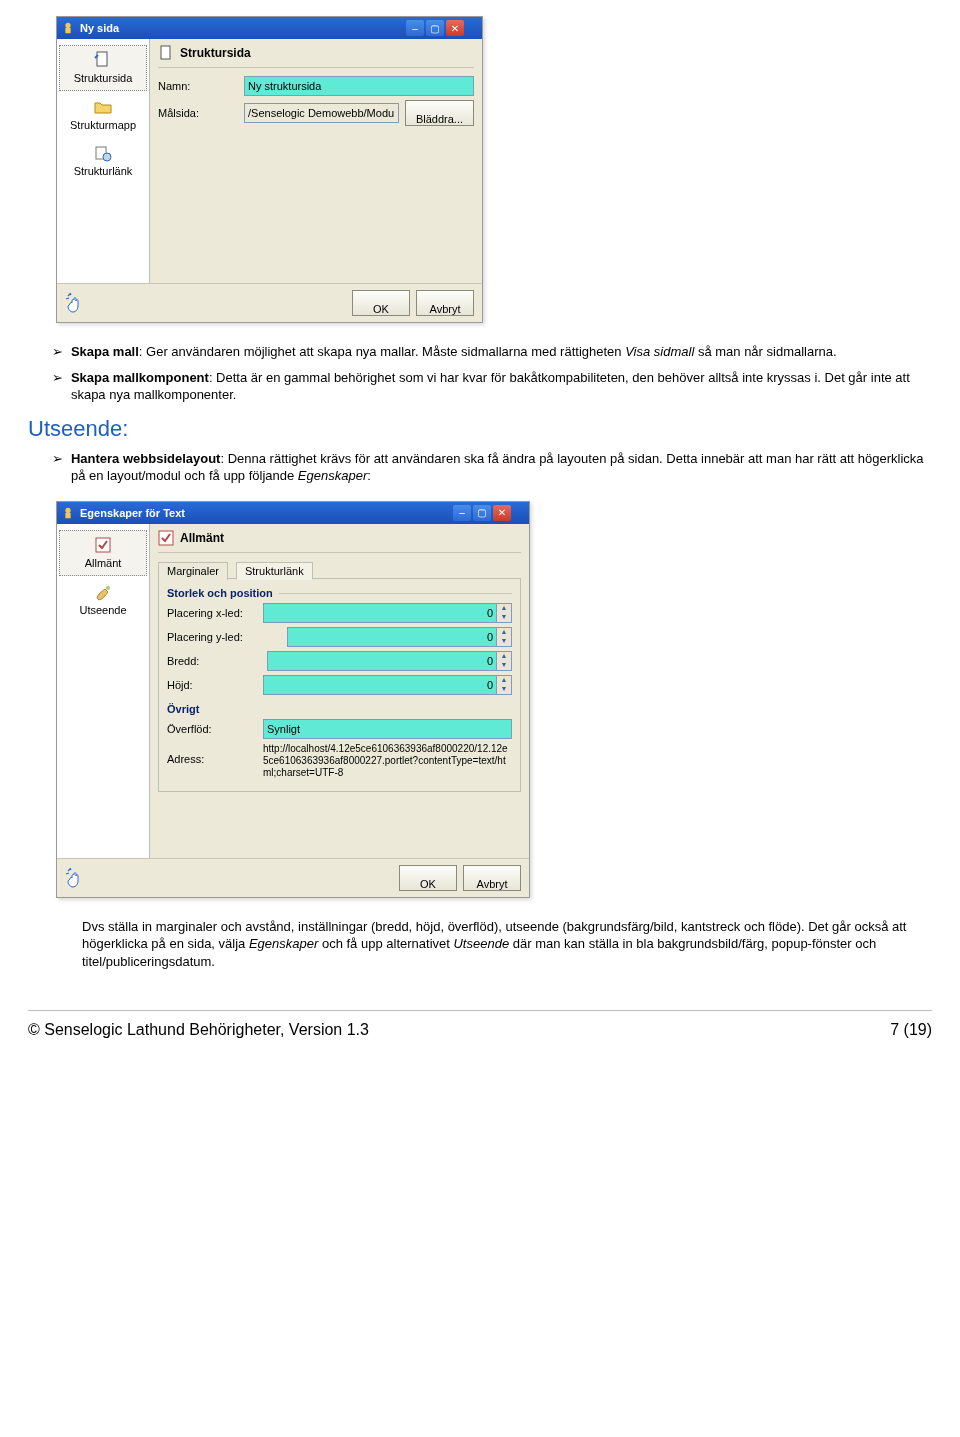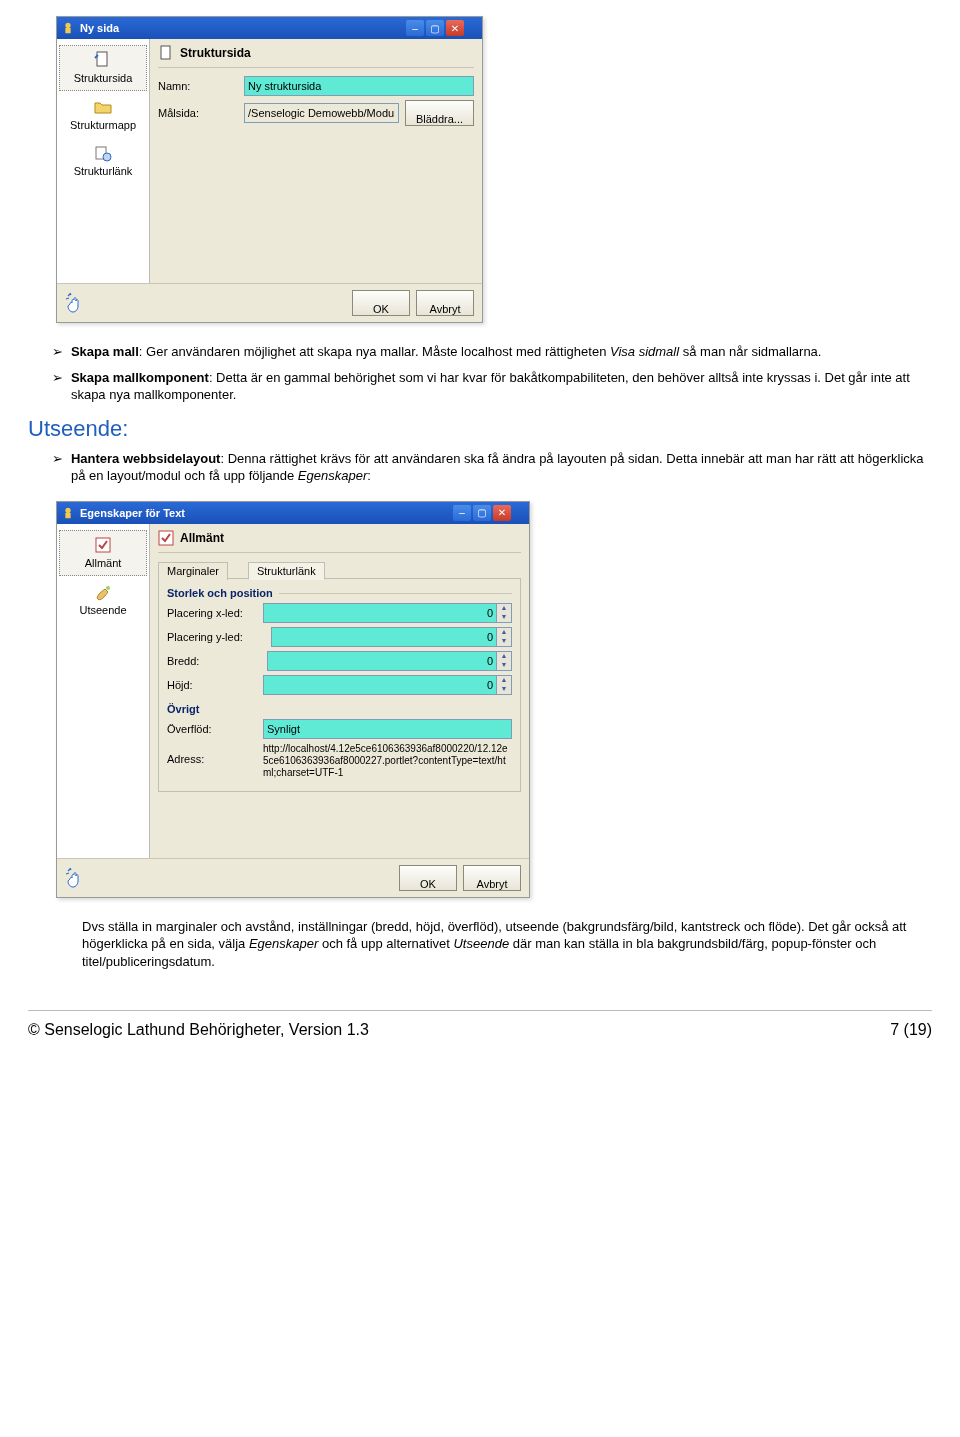--- a/index.html
+++ b/index.html
@@ -116,21 +116,21 @@
     display: flex;
     align-items: center;
     padding: 6px 8px;
     background: #ece9d8;
   }
   .footer-spacer { flex: 1; }
   .footer-icon { width:22px; height:22px; }
 
   
   .tabs {
-    display:flex; gap:20px;
+    display:flex; gap:8px;
     margin-bottom:-1px;
   }
   .tab {
     border:1px solid #bfbfb3;
     border-bottom:none;
     padding: 2px 8px;
     font-size:11px;
     background:#ece9d8;
     position:relative;
     top:1px;
@@ -289,21 +289,21 @@
     <button class="btn" style="width:58px">OK</button>
     <span style="width:6px"></span>
     <button class="btn" style="width:58px">Avbryt</button>
   </div>
 </div>
 
 <div class="doc">
   <div class="bullet">
     <span class="tri">➢</span>
     <span>
-      <b>Skapa mall</b><span>: Ger användaren möjlighet att skapa nya mallar. Måste localhost med rättigheten </span><i class="term">Visa sidmall</i><span> så man når sidmallarna.</span>
+      <b>Skapa mall</b><span>: Ger användaren möjlighet att skapa nya mallar. Måste sidmallarna med rättigheten </span><i class="term">Visa sidmall</i><span> så man når sidmallarna.</span>
     </span>
   </div>
   <div class="bullet">
     <span class="tri">➢</span>
     <span>
       <b>Skapa mallkomponent</b><span>: Detta är en gammal behörighet som vi har kvar för bakåtkompabiliteten, den behöver alltså inte kryssas i. Det går inte att skapa nya mallkomponenter.</span>
     </span>
   </div>
 
   <div class="section-h">Utseende:</div>
@@ -373,21 +373,21 @@
           <span class="form-label" style="width:96px">Placering x-led:</span>
           <div class="spin">
             <input class="form-input" value="0" style="">
             <div class="spin-btns">
                 <div>▲</div>
                 <div>▼</div>
               </div>
           </div>
         </div>
         <div class="form-row">
-          <span class="form-label" style="width:104px">Placering y-led:</span>
+          <span class="form-label" style="width:120px">Placering y-led:</span>
           <div class="spin">
             <input class="form-input" value="0" style="">
             <div class="spin-btns">
                 <div>▲</div>
                 <div>▼</div>
               </div>
           </div>
         </div>
         <div class="form-row">
           <span class="form-label" style="width:100px">Bredd:</span>
@@ -411,21 +411,21 @@
         </div>
 
         <div class="sub-title">Övrigt</div>
 
         <div class="form-row">
           <span class="form-label" style="width:96px">Överflöd:</span>
           <input class="form-input" value="Synligt" style="">
         </div>
         <div class="form-row" style="align-items:flex-start;">
           <span class="form-label" style="width:96px;padding-top:10px">Adress:</span>
-          <div class="addr" style="flex:1">http://localhost/4.12e5ce6106363936af8000220/12.12e5ce6106363936af8000227.portlet?contentType=text/html;charset=UTF-1</div>
+          <div class="addr" style="flex:1">http://localhost/4.12e5ce6106363936af8000220/12.12e5ce6106363936af8000227.portlet?contentType=text/html;charset=UTF-8</div>
         </div>
       </div>
     </div>
   </div>
   <div class="dialog-footer">
     <span class="footer-icon">
       <svg viewBox="0 0 22 22">
           <path d="M5 12c0-2 2-2 2-1V9c0-2 2-2 2-1V7c0-2 2-2 2 0v2c0-2 2-2 2 0v5c0 3-2 6-5 6s-5-3-5-6z" fill="#fff" stroke="#2a6ad6"></path>
           <path d="M3 4l2-2M1 7l3-1M5 1l1 2" stroke="#2a6ad6" stroke-width="1.2"></path>
         </svg>

